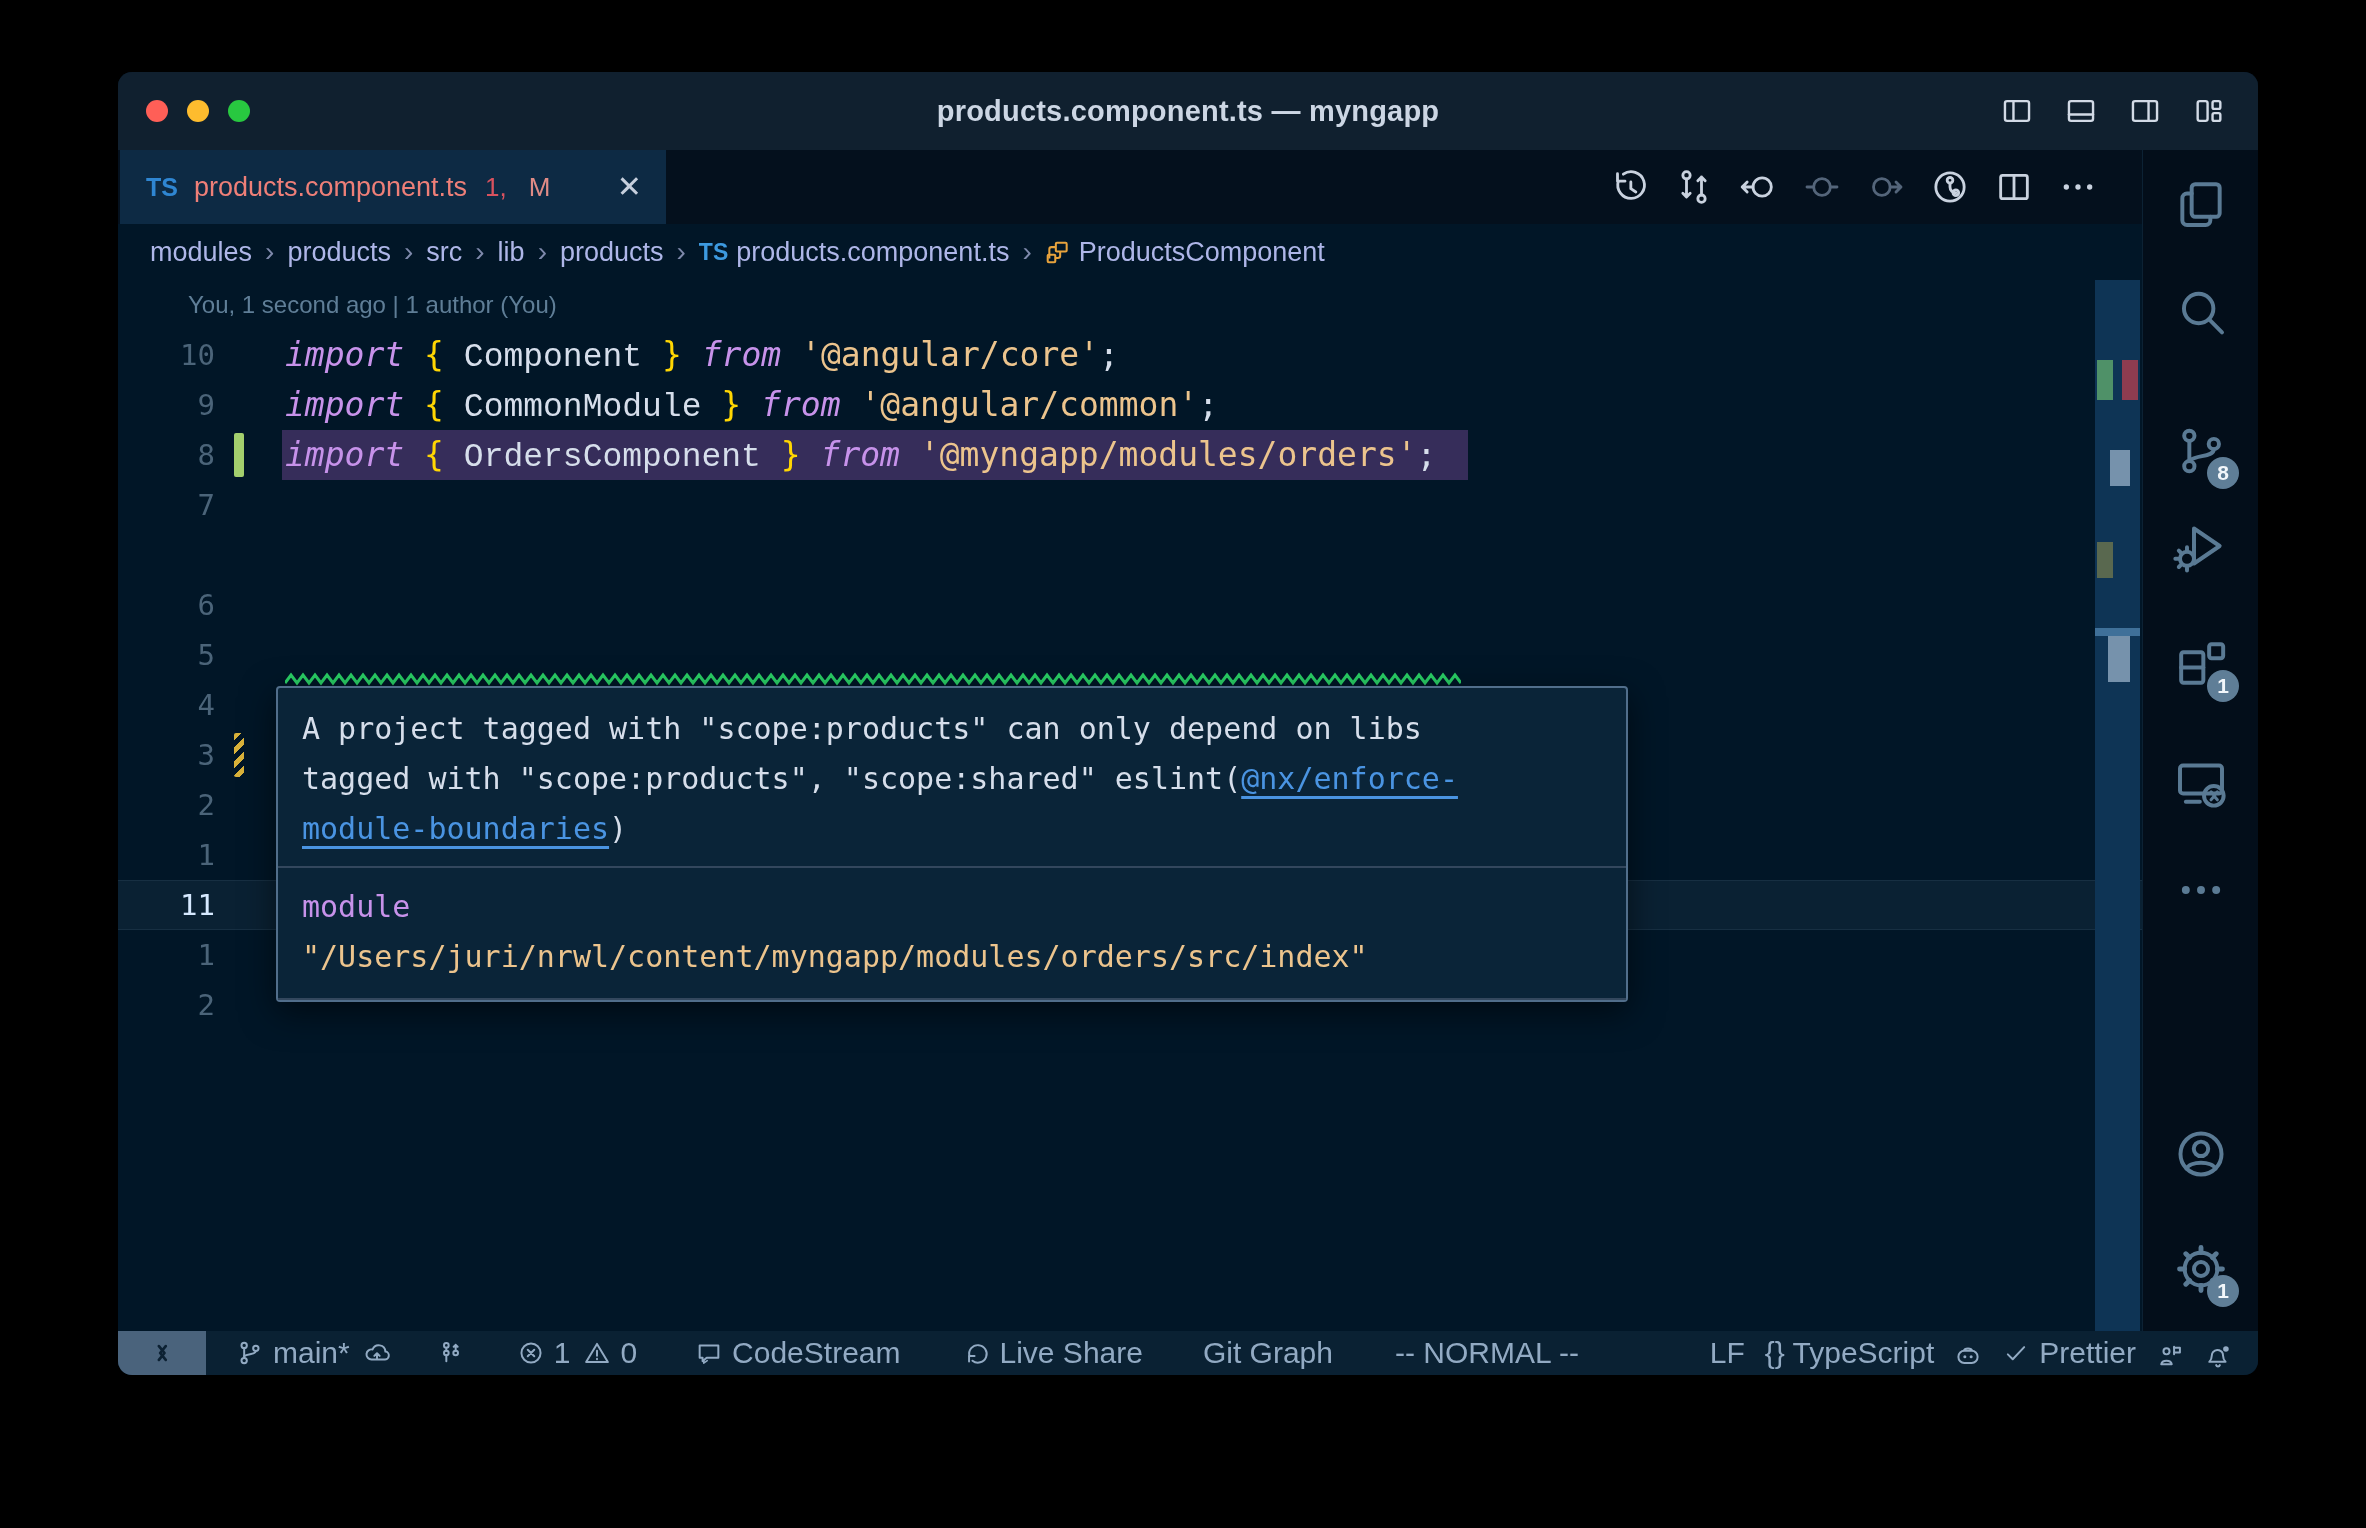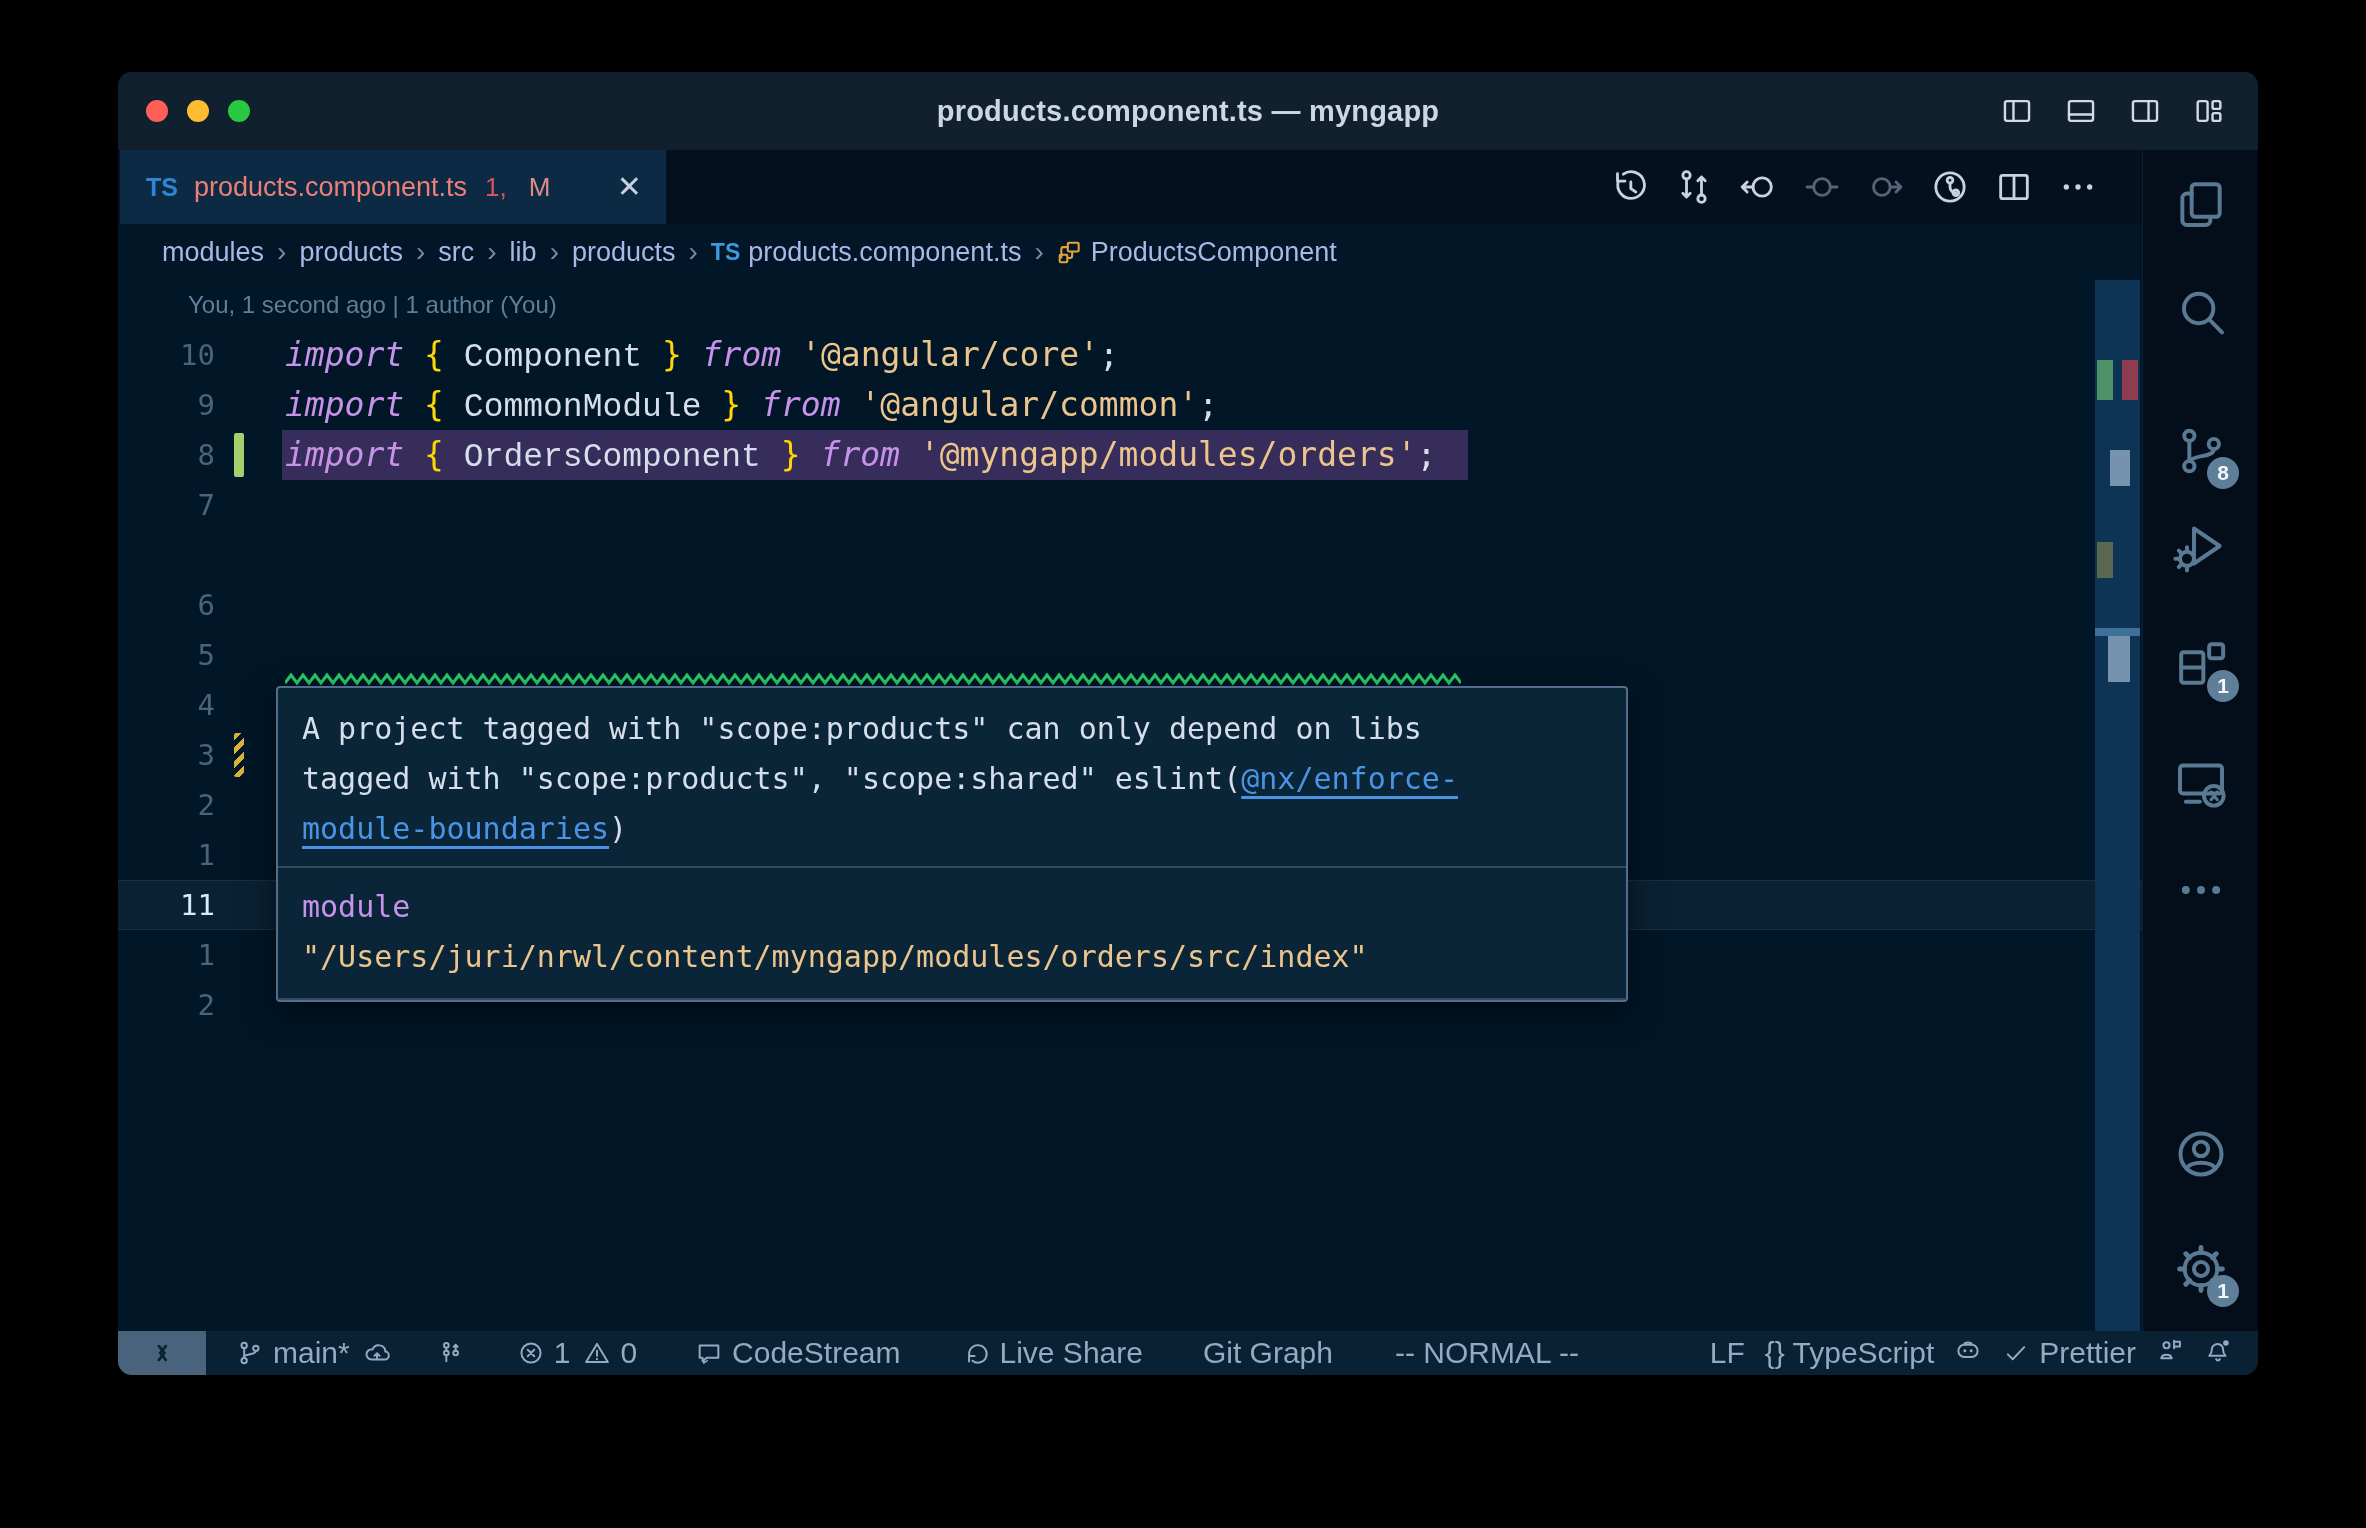--- a/index.html
+++ b/index.html
@@ -32,21 +32,21 @@
   .tab-badge1 { color:#d8525f; font-size:26px; margin-left:2px; }
   .tab-badgem { color:#e08b86; font-size:26px; margin-left:6px; }
   .tab-close { color:#c6cfdd; font-size:30px; margin-left:auto; line-height:1; }
   .editor-actions { margin-left:auto; display:flex; align-items:center; gap:24px;
                     padding-right:44px; color:#c9d2df; }
   .editor-actions .ic { display:flex; }
   .editor-actions .ic.dim { color:#54657a; }
 
   
   .breadcrumb { position:absolute; left:0; top:152px; width:2024px; height:56px; background:#011627;
-                display:flex; align-items:center; padding-left:44px; font-size:27px; color:#aeb6e8; }
+                display:flex; align-items:center; padding-left:32px; font-size:27px; color:#aeb6e8; }
   .bc-item { display:flex; align-items:center; gap:8px; }
   .bc-sep { color:#7e89ab; font-size:28px; margin:0 13px; }
   .bc-ts { color:#3d9ae0; font-weight:700; font-size:23px; }
 
   
   .codearea { position:absolute; left:0; top:208px; width:2024px; height:1051px; background:#011627;
               font-family:"DejaVu Sans Mono", monospace; }
   .code-row { position:relative; height:50px; display:flex; align-items:center; font-size:33px; }
   .gutter { width:97px; text-align:right; color:#4b6479; font-size:29px; flex:none; }
   .gutter.cur { color:#d6e9ff; }
@@ -102,21 +102,21 @@
            display:flex; align-items:center; justify-content:center; padding:0 6px;
            font-family:"Liberation Sans",sans-serif; }
 
   
   .statusbar { position:absolute; left:0; bottom:0; width:100%; height:44px; background:#0a2133;
                display:flex; align-items:center; color:#92aac3; font-size:30px; }
   .sb-remote { width:88px; height:44px; background:#4a637c; color:#0c2133; display:flex;
                align-items:center; justify-content:center; flex:none; }
   .sb-item { display:flex; align-items:center; gap:9px; white-space:nowrap; }
   .sb-left { display:flex; align-items:center; }
-  .sb-right { margin-left:auto; display:flex; align-items:flex-start; gap:20px; padding-right:26px; }
+  .sb-right { margin-left:auto; display:flex; align-items:flex-end; gap:20px; padding-right:26px; }
   .sb-ic { display:flex; }
 </style>
 </head>
 <body>
 <div id="canvas">
 
 <div class="window">
 
   <div class="titlebar">
     <div class="traffic">

